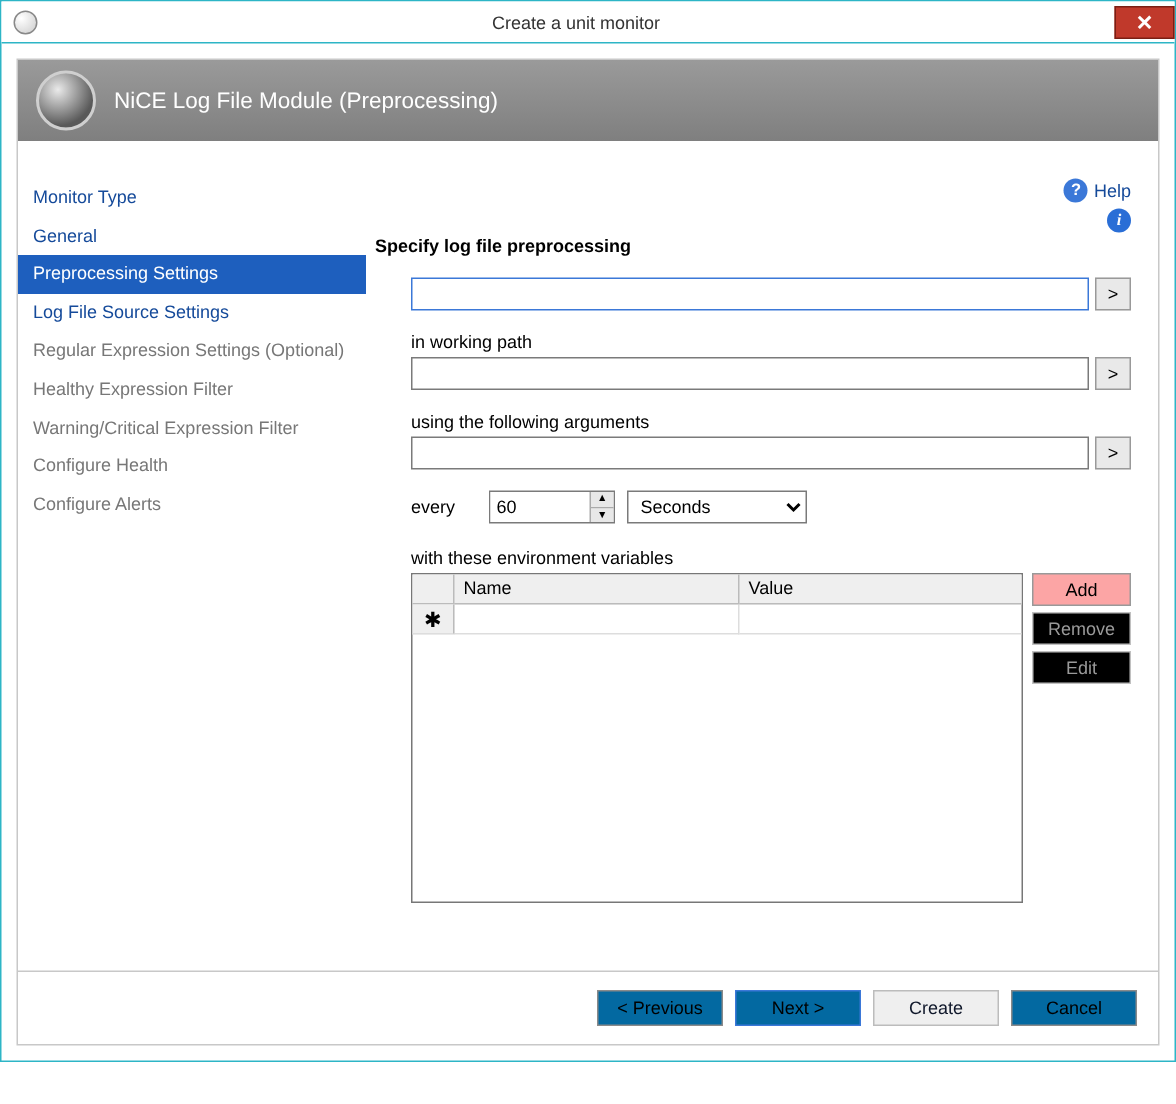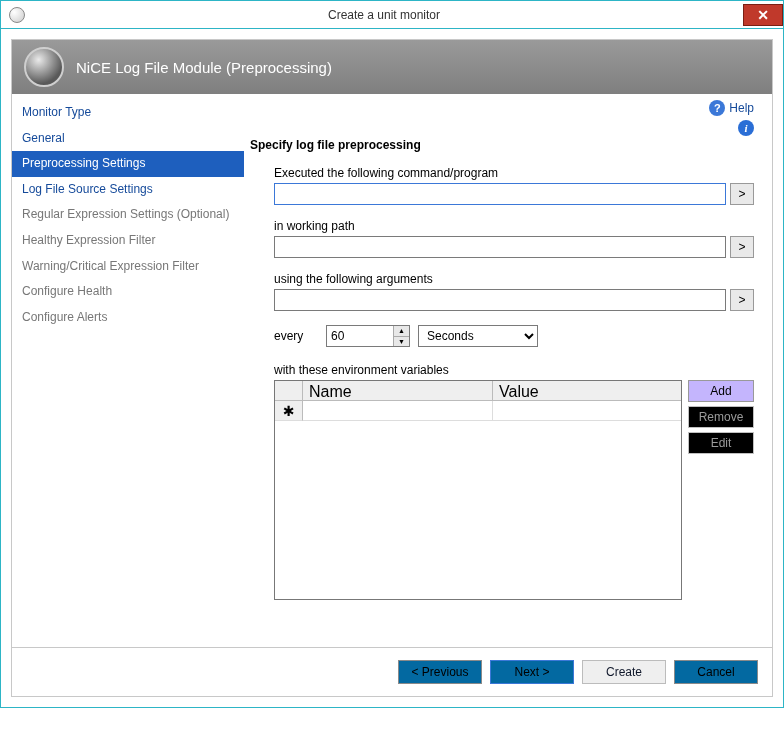--- a/index.html
+++ b/index.html
@@ -49,20 +49,21 @@
   border: 1px solid #7a1f14;
   margin-right: 0;
 }
 .inner-frame {
   margin: 10px;
   border: 1px solid #c8c8c8;
   flex: 1;
   display: flex;
   flex-direction: column;
   min-height: 0;
+  gap: 19px;
 }
 .header-band {
   height: 54px;
   background: linear-gradient(#9a9a9a, #7f7f7f);
   display: flex;
   align-items: center;
   padding: 0 12px;
   gap: 12px;
 }
 .header-circle {
@@ -190,38 +191,38 @@
 }
 .env-label { margin-bottom: 3px; }
 .env-row { display: flex; gap: 6px; align-items: flex-start; }
 .grid {
   border: 1px solid #777; flex: 1; height: 220px; background: #fff;
   display: flex; flex-direction: column;
 }
 .grid-header { display: flex; background: #efefef; height: 20px; }
 .gh-cell {
   border-right: 1px solid #bbb; border-bottom: 1px solid #bbb;
-  padding: 2px 6px; font-size: 16px;
+  padding: 2px 6px; font-size: 12px;
 }
 .gh-rowhdr { width: 28px; }
 .gh-name { width: 190px; }
 .gh-value { flex: 1; border-right: none; }
 .grid-row { display: flex; height: 20px; }
 .gr-rowhdr {
   width: 28px; border-right: 1px solid #bbb; border-bottom: 1px solid #ddd;
   background: #efefef;
   display: flex; align-items: center; justify-content: center;
   font-size: 14px;
 }
 .gr-name { width: 190px; border-right: 1px solid #ddd; border-bottom: 1px solid #ddd; }
 .gr-value { flex: 1; border-bottom: 1px solid #ddd; }
 .grid-body { flex: 1; }
 .env-btns { display: flex; flex-direction: column; gap: 4px; width: 66px; }
 .small-btn {
-  height: 22px; border: 1px solid #999; background: #c4b5fd;
+  height: 22px; border: 1px solid #999; background: #fca5a5;
   display: flex; align-items: center; justify-content: center;
   cursor: pointer;
 }
 .small-btn.disabled { color: #9a9a9a; cursor: default; border-color: #c0c0c0; background: #000000; }
 .timeout-row {
   display: flex; align-items: center; justify-content: flex-end; gap: 8px;
   margin-top: 10px;
 }
 .timeout-spinner input { width: 46px; }
 .footer {
@@ -273,21 +274,20 @@
           <span class="help-icon">?</span>
           <span class="help-link">Help</span>
         </div>
         <div class="info-row">
           <span class="info-icon">i</span>
         </div>
 
         <div class="section-title">Specify log file preprocessing</div>
 
         <div class="form-area">
-          <div class="field-label">Executed the following command/program</div>
           <div class="field-row">
             <input class="text-input focused" value="" style="">
             <div class="browse-btn">&gt;</div>
           </div>
 
           <div class="field-label">in working path</div>
           <div class="field-row">
             <input class="text-input" value="" style="">
             <div class="browse-btn">&gt;</div>
           </div>

